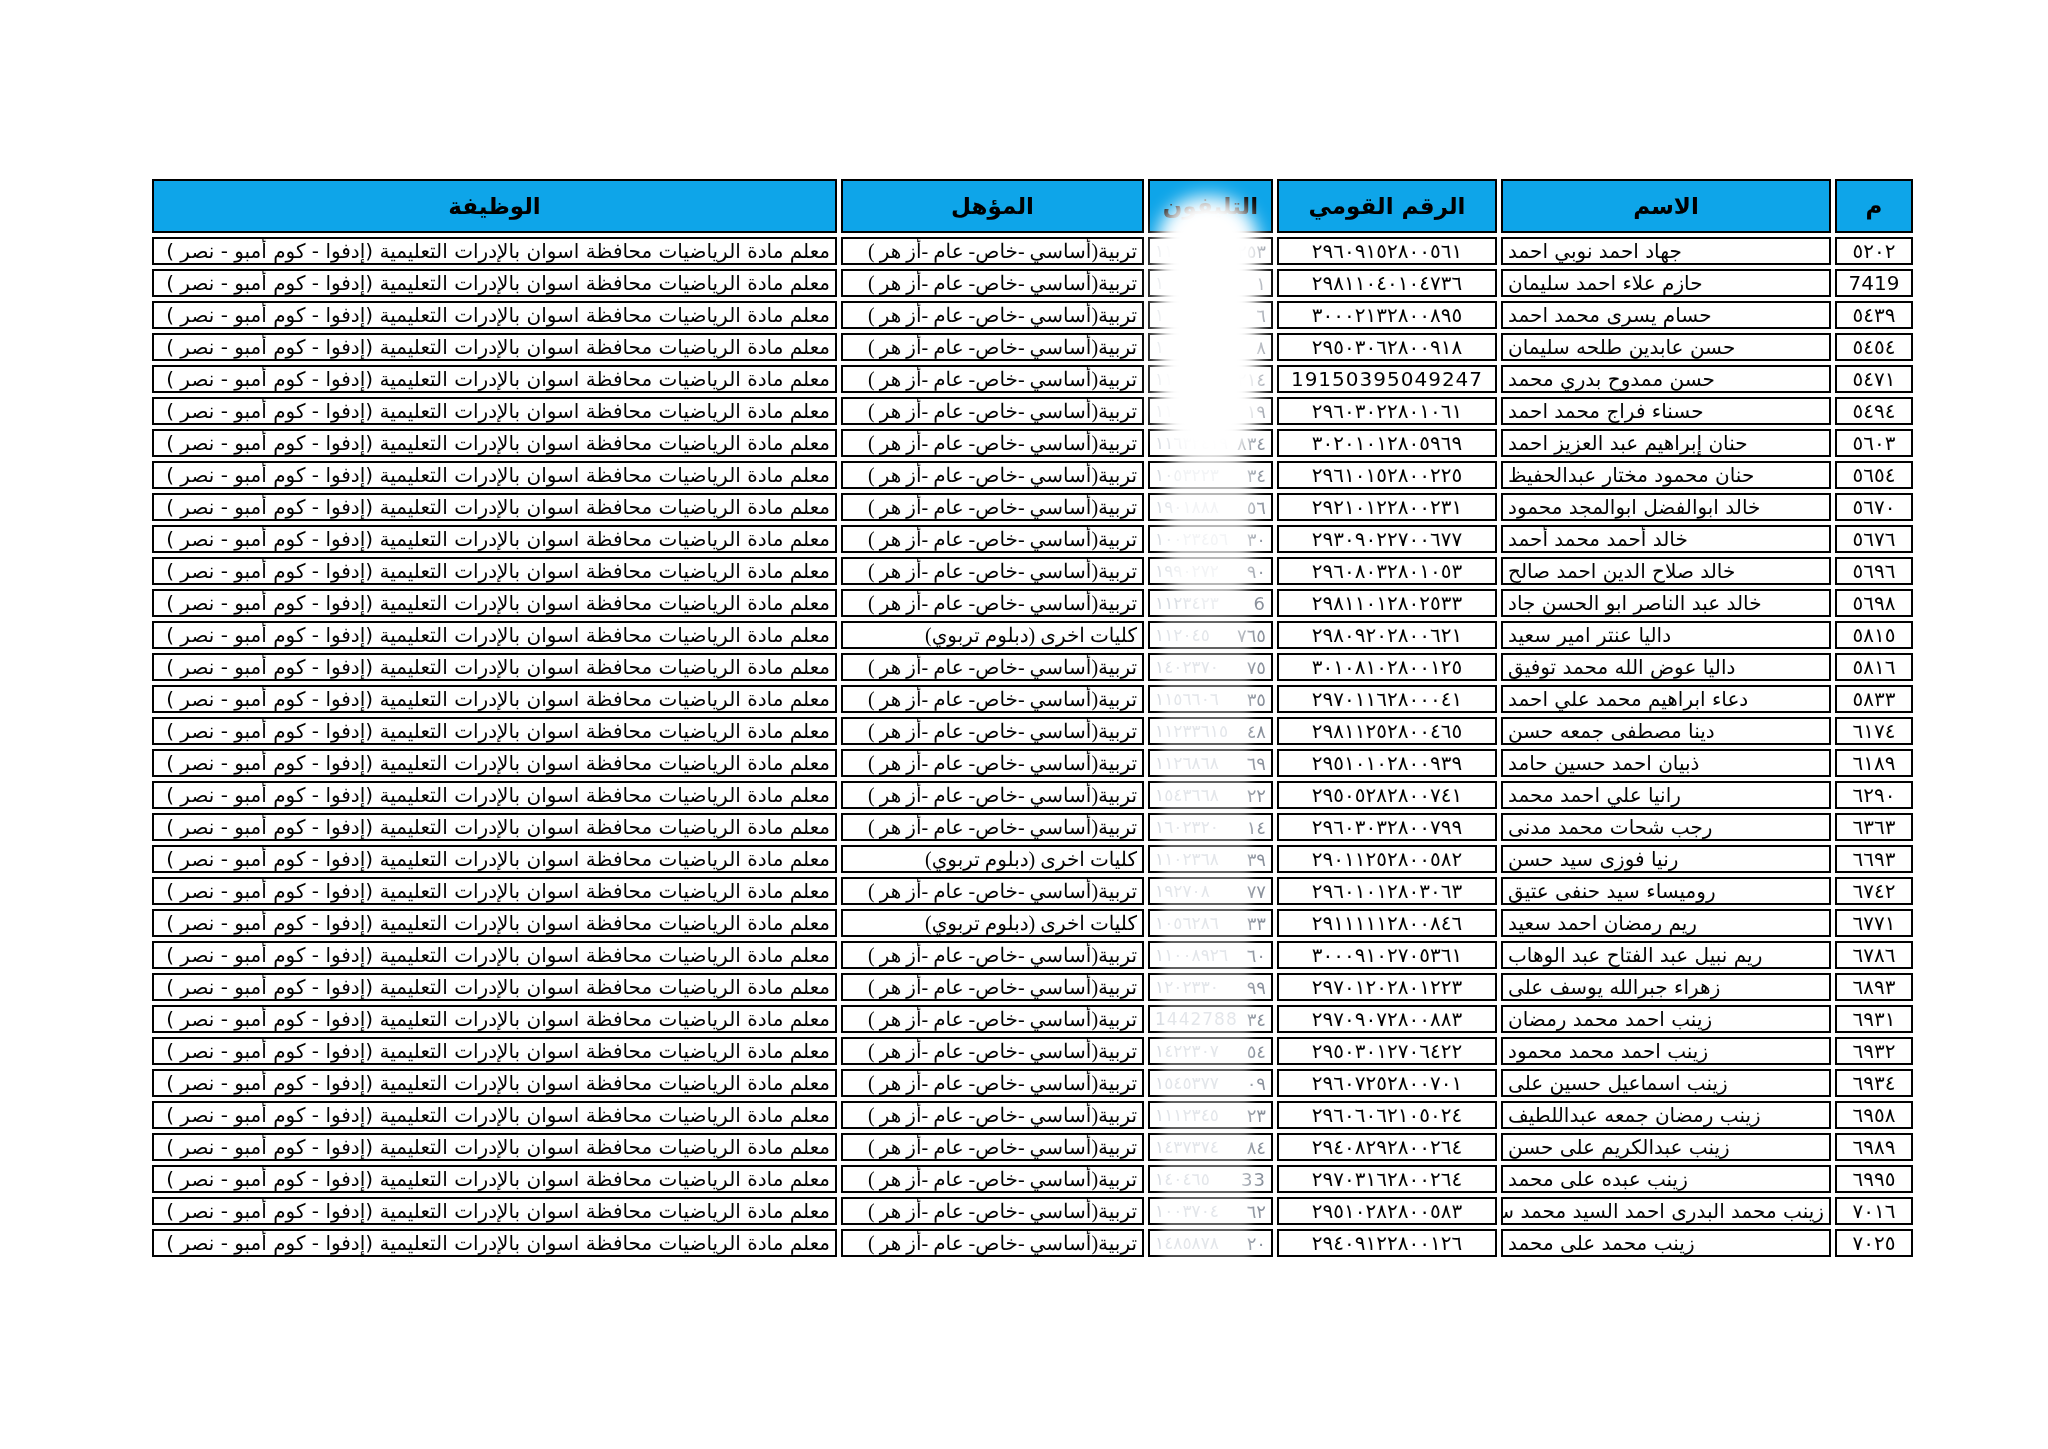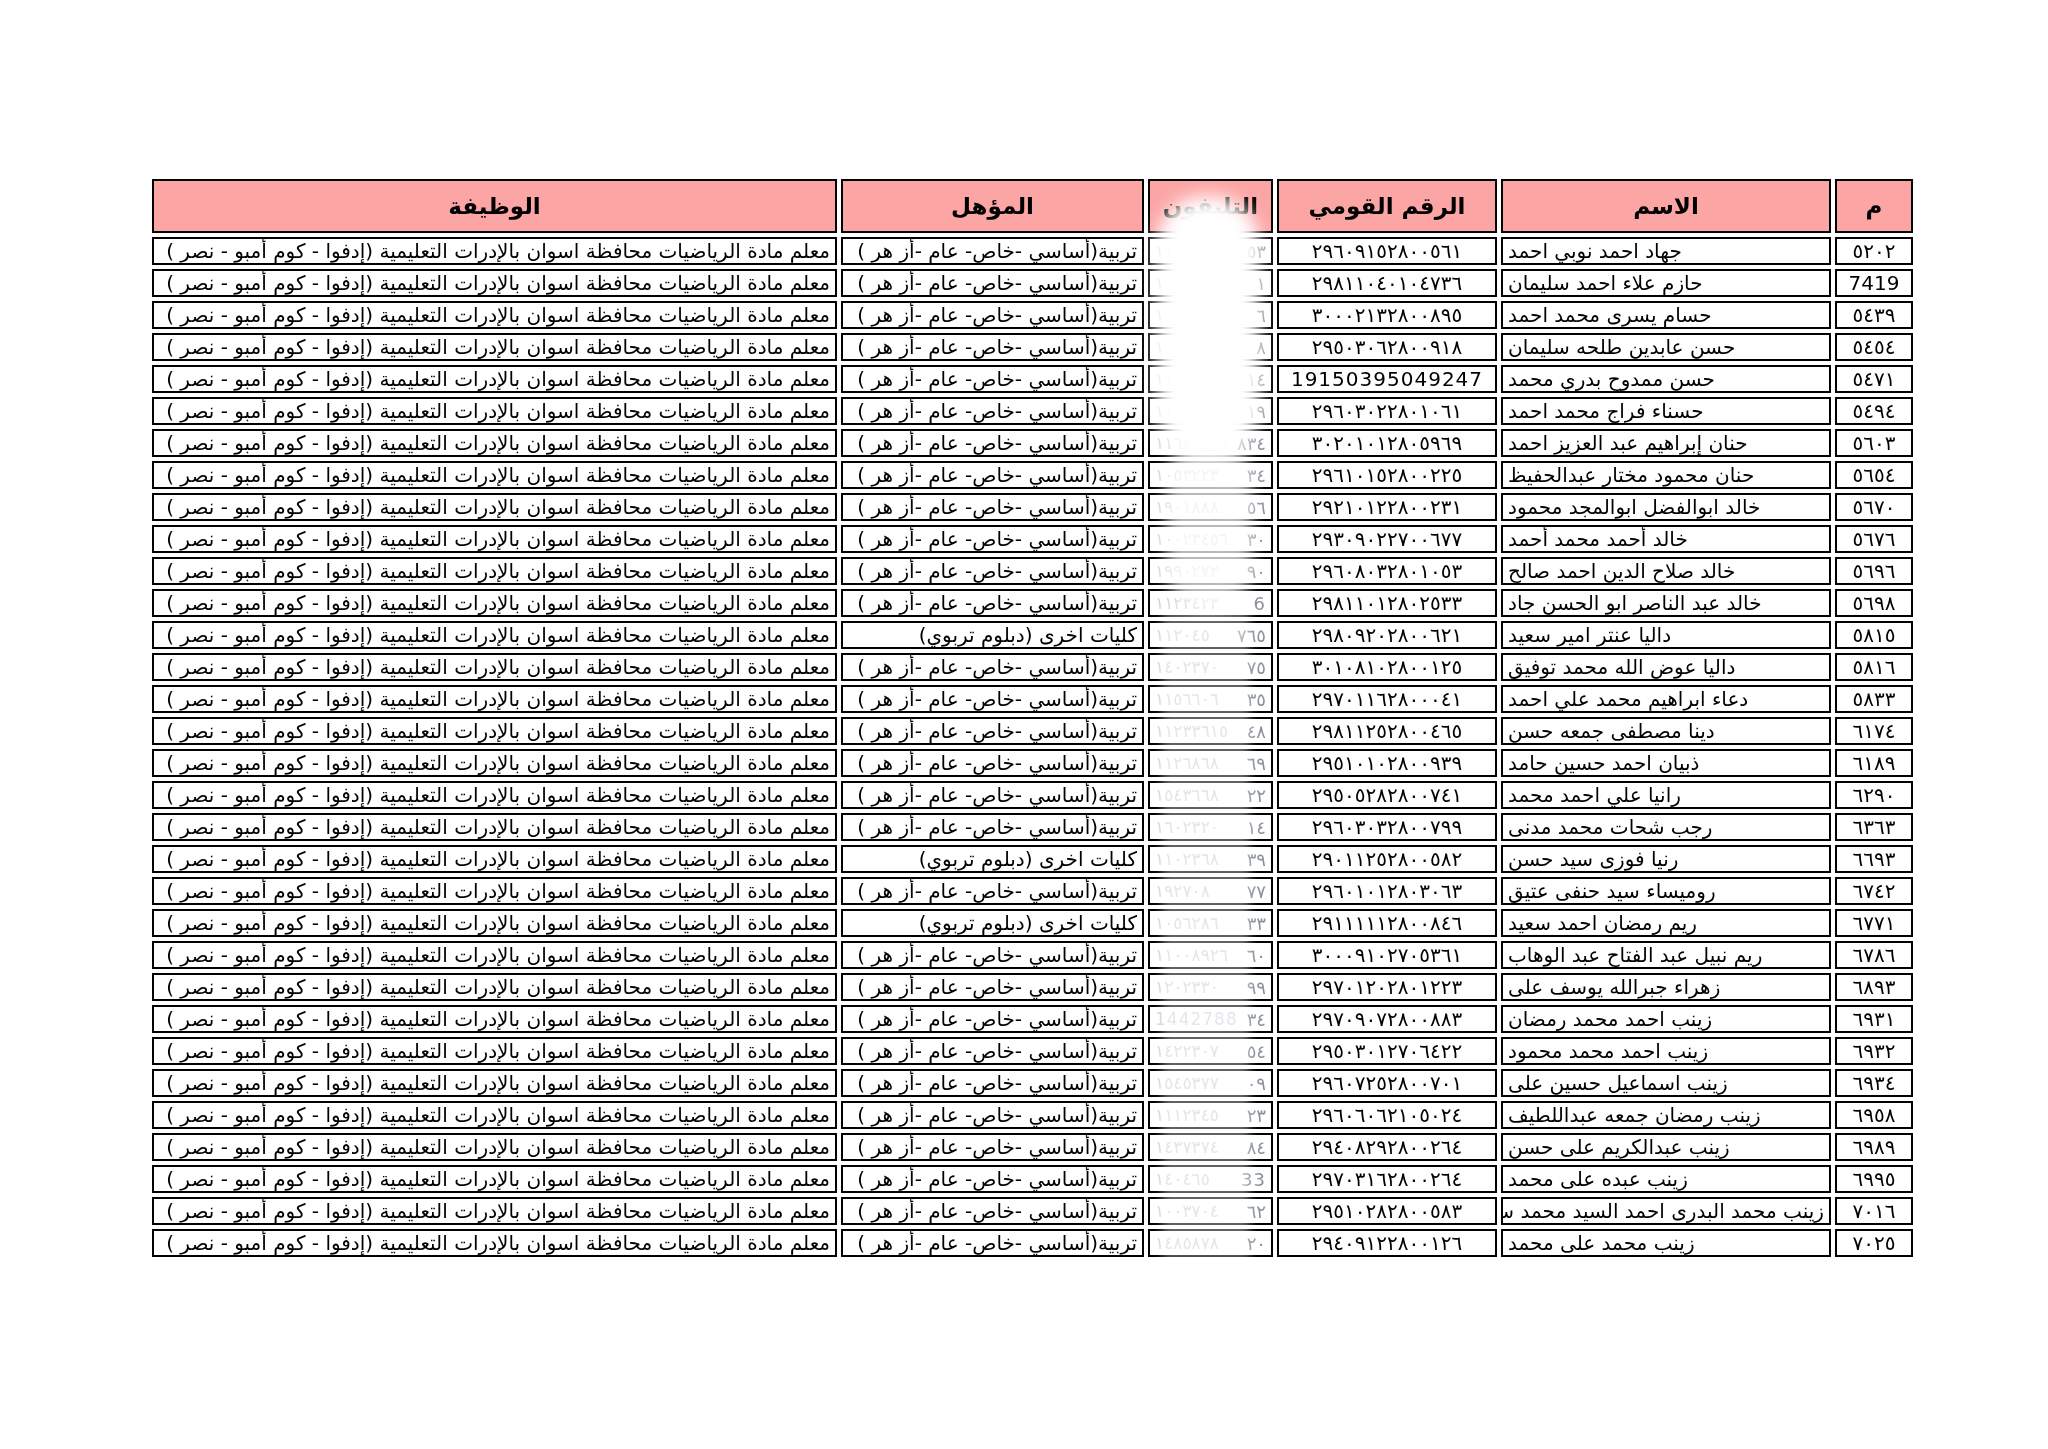--- a/index.html
+++ b/index.html
@@ -6,37 +6,37 @@
   body{
     width:2048px;height:1449px;background:#ffffff;position:relative;
     font-family:"DejaVu Sans",sans-serif;overflow:hidden;
   }
   .sheet-table{
     position:absolute;left:148px;top:175px;width:1769px;
     border-collapse:separate;border-spacing:4px;direction:rtl;
     table-layout:fixed;z-index:1;
   }
   .sheet-table th{
-    background:#fca5a5;border:2px solid #000;height:50px;
+    background:#0ea5e9;border:2px solid #000;height:50px;
     font-size:23px;font-weight:bold;text-align:center;color:#000;
     padding:0;overflow:hidden;
   }
   .sheet-table td{
     background:#ffffff;border:2px solid #000;height:24px;
     font-size:20px;color:#000;padding:0 5px;white-space:nowrap;
     overflow:hidden;vertical-align:middle;
   }
   .c-serial{text-align:center;font-size:20px;}
   .c-name{text-align:left;padding:0 7px;}
   .c-id{text-align:center;letter-spacing:1px;padding:0 2px;font-size:20px;margin-left:19px;}
   .c-phone{padding:0 3px;}
   .c-phone .wrap{direction:ltr;display:flex;justify-content:space-between;align-items:center;}
   .ph-l{color:#d2d7de;font-size:17px;letter-spacing:1px;filter:blur(0.6px);}
   .ph-r{color:#8a919c;font-size:18px;letter-spacing:1px;filter:blur(0.4px);}
-  .c-qual{text-align:right;font-size:19px;padding:0 8px;}
+  .c-qual{text-align:right;font-size:19px;padding:0 8px;font-family:Liberation Serif, serif;}
   .c-job{text-align:right;font-size:19px;padding:0 6px;margin-top:8px;}
   
   .redact-blob{
     position:absolute;left:1157px;top:196px;width:102px;height:262px;
     background:#ffffff;border-radius:48px;filter:blur(9px);z-index:5;
   }
   .redact-blob2{
     position:absolute;left:1166px;top:440px;width:86px;height:170px;
     background:rgba(255,255,255,0.72);border-radius:40px;filter:blur(8px);z-index:5;
   }

